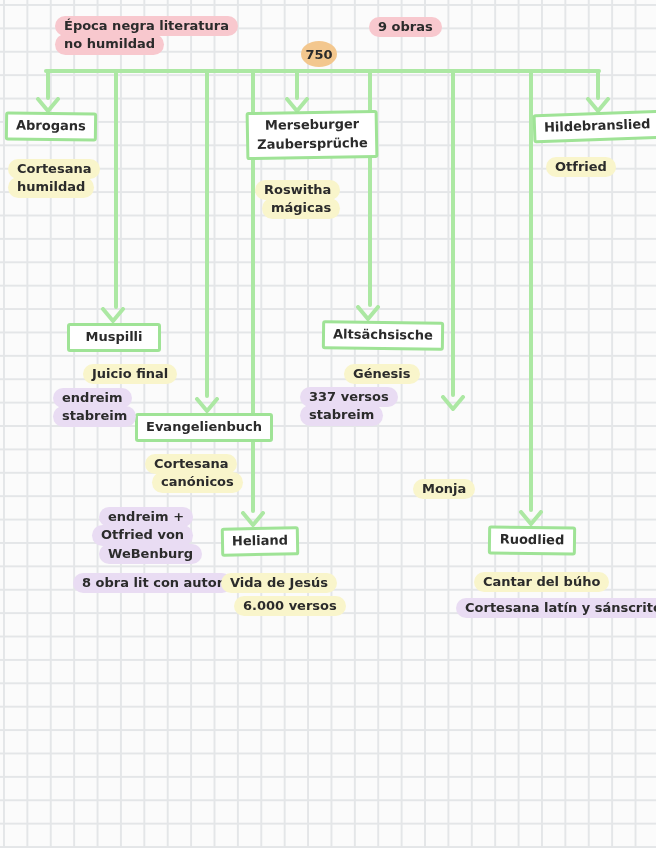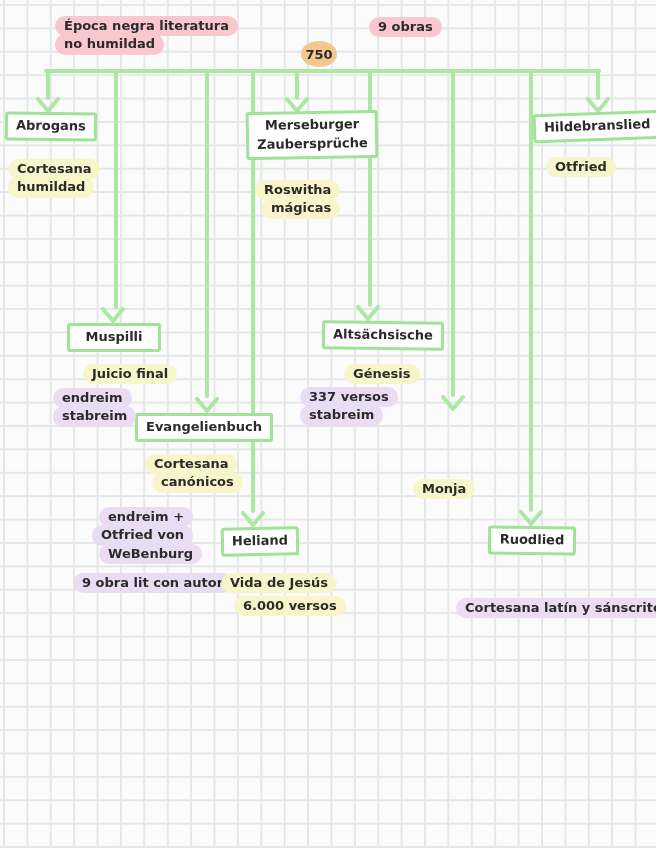--- a/index.html
+++ b/index.html
@@ -204,31 +204,34 @@
   <div class="note yellow" style="left:145px;top:456px">
     <span class="pill">Cortesana</span>
     <span class="pill indent1">canónicos</span>
   </div>
   <div class="note purple" style="left:92px;top:509px">
     <span class="pill indent1">endreim +</span>
     <span class="pill">Otfried von</span>
     <span class="pill indent1">WeBenburg</span>
   </div>
   <div class="note purple" style="left:73px;top:575px">
-    <span class="pill">9 obra lit con autor</span>
+    <span class="pill">8 obra lit con autor</span>
   </div>
 
   <div class="note yellow" style="left:221px;top:575px">
     <span class="pill">Vida de Jesús</span>
   </div>
   <div class="note yellow" style="left:234px;top:598px">
     <span class="pill">6.000 versos</span>
   </div>
 
   <div class="note yellow" style="left:413px;top:481px">
     <span class="pill">Monja</span>
   </div>
 
+  <div class="note yellow" style="left:474px;top:574px">
+    <span class="pill">Cantar del búho</span>
+  </div>
   <div class="note purple" style="left:456px;top:600px">
     <span class="pill">Cortesana latín y sánscrito</span>
   </div>
 
 </div>
 
 </body></html>

